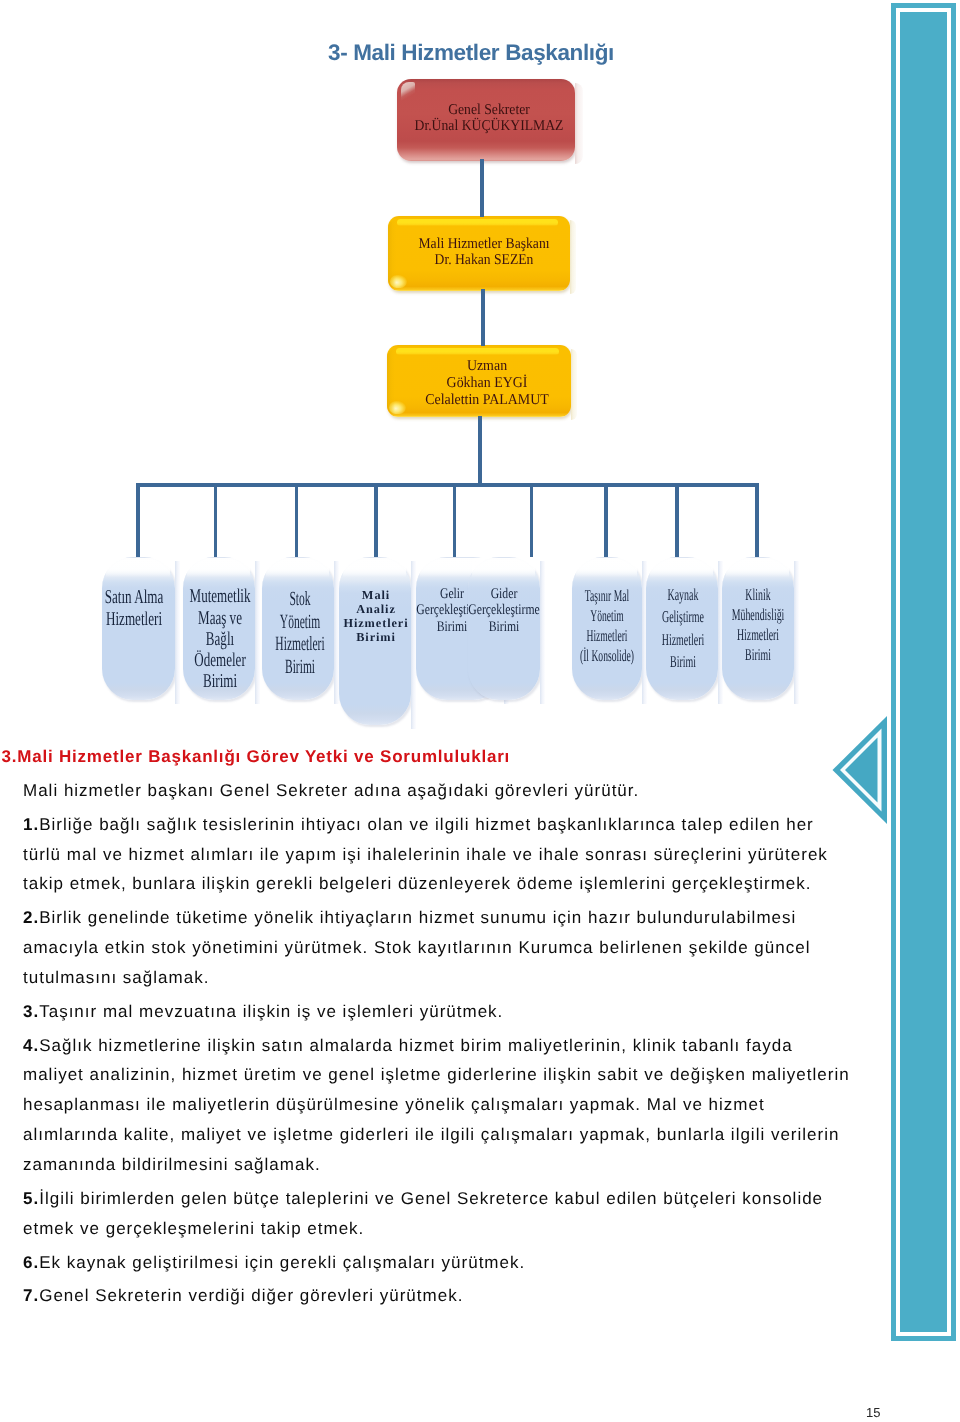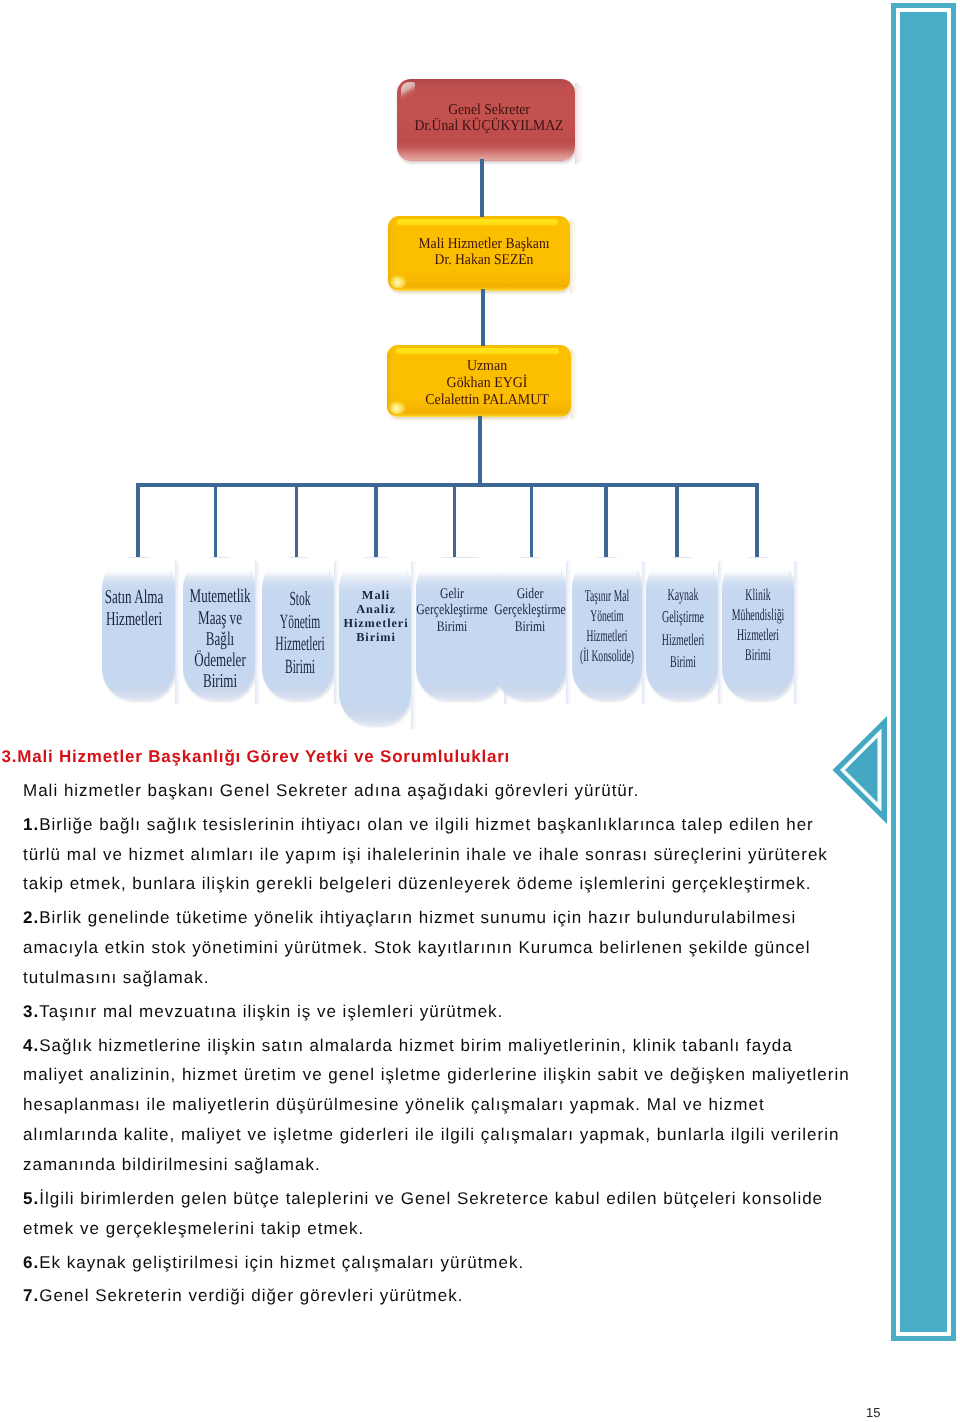--- a/index.html
+++ b/index.html
@@ -79,20 +79,21 @@
 
   <div class="deco-bar">
     <div class="deco-bar-inner"></div>
   </div>
   <svg class="deco-arrow" viewBox="0 0 57 112">
     <path d="M56 2 L56 110 L1.5 56 Z" fill="#45A8C3"></path>
     <path d="M50.5 14.5 L50.5 97.5 L9 56 Z" fill="#F7FCFD"></path>
     <path d="M46.5 23.5 L46.5 88.5 L14 56 Z" fill="#45A8C3"></path>
   </svg>
 
+  <div class="chart-title">3- Mali Hizmetler Başkanlığı</div>
 
   <div class="chart">
       <div class="node n-yellow" style="left: 388px; top: 215.5px; width: 182px; height: 75px;">
         <span class="hlc"></span>
         <span class="edge"></span>
         <span class="cap"></span>
         <span class="lband"></span>
         <div class="lbl top-lbl" style="left: 96.3px; top: 20.5px; font-size: 15px; line-height: 16px; transform: scaleX(0.909);">
           <div class="ul">Mali Hizmetler Başkanı</div>
           <div class="ul">Dr. Hakan SEZEn</div>
@@ -171,21 +172,21 @@
       </div>
       <div class="node n-blue" style="left: 416px; top: 557px; width: 88px; height: 143px;">
         <span class="edge"></span>
         <span class="gloss"></span>
         <div class="lbl unit-lbl" style="left: 35.9px; top: 28px; font-size: 14.7px; line-height: 16.3px; letter-spacing: 0px; transform: scaleX(0.797);">
           <div class="ul">Gelir</div>
           <div class="ul">Gerçekleştirme</div>
           <div class="ul">Birimi</div>
         </div>
       </div>
-      <div class="node n-blue" style="left: 494px; top: 557px; width: 72px; height: 143px;">
+      <div class="node n-blue" style="left: 468px; top: 557px; width: 72px; height: 143px;">
         <span class="edge"></span>
         <span class="gloss"></span>
         <div class="lbl unit-lbl" style="left: 36px; top: 28px; font-size: 14.7px; line-height: 16.3px; letter-spacing: 0px; transform: scaleX(0.797);">
           <div class="ul">Gider</div>
           <div class="ul">Gerçekleştirme</div>
           <div class="ul">Birimi</div>
         </div>
       </div>
       <div class="node n-blue" style="left: 572px; top: 557px; width: 70px; height: 143px;">
         <span class="edge"></span>
@@ -220,18 +221,18 @@
     </div>
 
   <div class="body-copy">
       <p class="sec-head">3.Mali Hizmetler Başkanlığı Görev Yetki ve Sorumlulukları</p>
       <p class="">Mali hizmetler başkanı Genel Sekreter adına aşağıdaki görevleri yürütür.</p>
       <p class=""><span class="b">1.</span><span>Birliğe bağlı sağlık tesislerinin ihtiyacı olan ve ilgili hizmet başkanlıklarınca talep edilen her türlü mal ve hizmet alımları ile yapım işi ihalelerinin ihale ve ihale sonrası süreçlerini yürüterek takip etmek, bunlara ilişkin gerekli belgeleri düzenleyerek ödeme işlemlerini gerçekleştirmek.</span></p>
       <p class=""><span class="b">2.</span><span>Birlik genelinde tüketime yönelik ihtiyaçların hizmet sunumu için hazır bulundurulabilmesi amacıyla etkin stok yönetimini yürütmek. Stok kayıtlarının Kurumca belirlenen şekilde güncel tutulmasını sağlamak.</span></p>
       <p class=""><span class="b">3.</span><span>Taşınır mal mevzuatına ilişkin iş ve işlemleri yürütmek.</span></p>
       <p class=""><span class="b">4.</span><span>Sağlık hizmetlerine ilişkin satın almalarda hizmet birim maliyetlerinin, klinik tabanlı fayda maliyet analizinin, hizmet üretim ve genel işletme giderlerine ilişkin sabit ve değişken maliyetlerin hesaplanması ile maliyetlerin düşürülmesine yönelik çalışmaları yapmak. Mal ve hizmet alımlarında kalite, maliyet ve işletme giderleri ile ilgili çalışmaları yapmak, bunlarla ilgili verilerin zamanında bildirilmesini sağlamak.</span></p>
       <p class=""><span class="b">5.</span><span>İlgili birimlerden gelen bütçe taleplerini ve Genel Sekreterce kabul edilen bütçeleri konsolide etmek ve gerçekleşmelerini takip etmek.</span></p>
-      <p class=""><span class="b">6.</span><span>Ek kaynak geliştirilmesi için hizmet çalışmaları yürütmek.</span></p>
+      <p class=""><span class="b">6.</span><span>Ek kaynak geliştirilmesi için gerekli çalışmaları yürütmek.</span></p>
       <p class=""><span class="b">7.</span><span>Genel Sekreterin verdiği diğer görevleri yürütmek.</span></p>
     </div>
 
   <div class="pageno">15</div>
 </div>
 
 </body></html>

